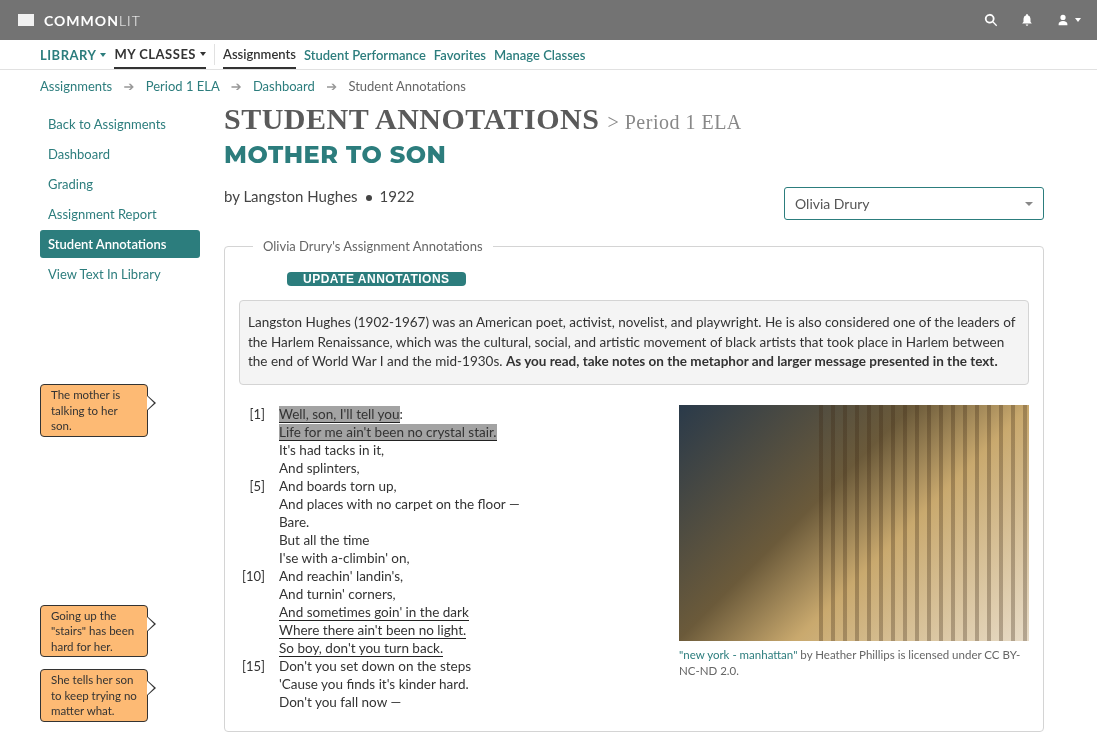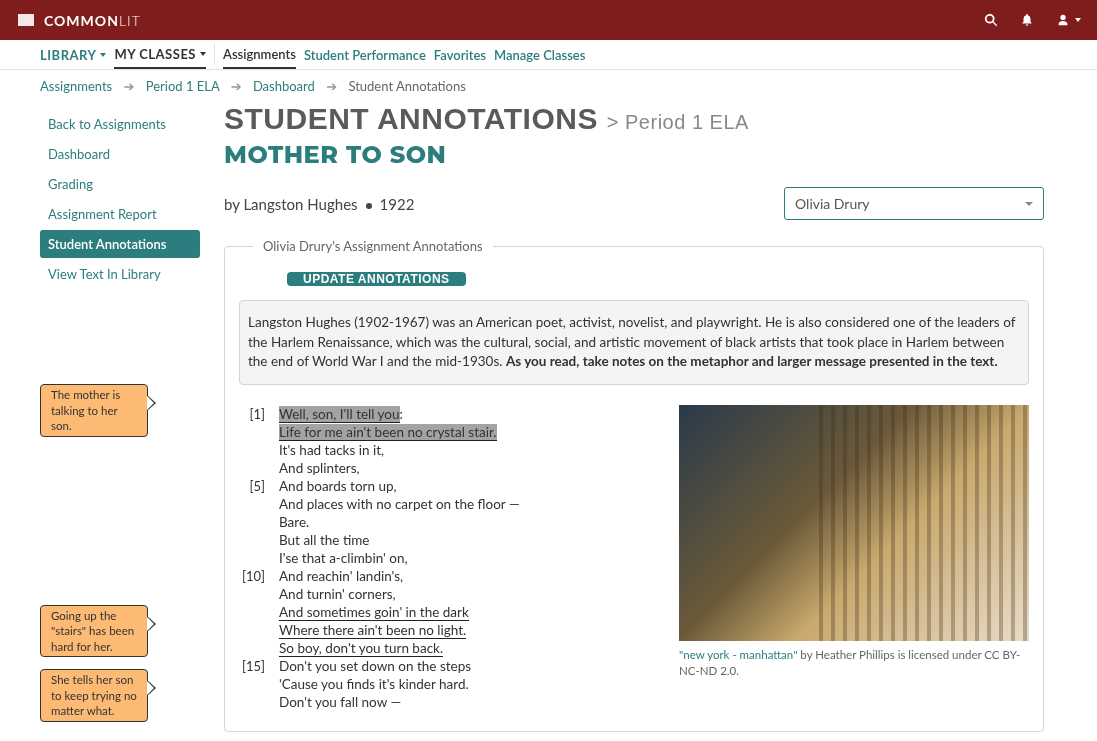--- a/index.html
+++ b/index.html
@@ -1,38 +1,38 @@
 <!DOCTYPE html>
 <html><head>
 <meta charset="utf-8">
 <style>
 *{box-sizing:border-box;margin:0;padding:0}
 body{font-family:"Lato","Helvetica Neue",Arial,sans-serif;font-size:14px;color:#333;background:#fff}
-.topbar{background:#7f1d1d;height:40px;display:flex;align-items:center;padding:0 16px;justify-content:space-between}
+.topbar{background:#737373;height:40px;display:flex;align-items:center;padding:0 16px;justify-content:space-between}
 .brand{display:flex;align-items:center;gap:8px;color:#fff;font-weight:700;letter-spacing:1px;font-size:14px}
 .brand .thin{font-weight:300}
 .top-icons{display:flex;align-items:center;gap:22px;color:#fff}
 .top-icons svg{width:14px;height:14px;fill:#fff;cursor:pointer}
 .nav2{border-bottom:1px solid #e1e1e1;height:30px;display:flex;align-items:stretch;padding:0 40px;gap:8px;font-size:13px}
 .nav2 .tab{display:flex;align-items:center;gap:4px;color:#2c7d7d;cursor:pointer;font-weight:700;letter-spacing:0.5px}
 .nav2 .tab.active{color:#333;border-bottom:2px solid #333}
 .nav2 .tab.sub{font-weight:600;letter-spacing:0;font-size:13px}
 .nav2 .sep{width:1px;background:#e1e1e1;margin:4px 0}
 .breadcrumbs{padding:8px 40px;font-size:13px;color:#666}
 .breadcrumbs a{color:#2c7d7d;text-decoration:none;cursor:pointer}
 .breadcrumbs .arrow{margin:0 8px;color:#999}
 .layout{display:flex;padding:0 0 0 40px;gap:24px}
 .sidebar{width:160px;flex-shrink:0;padding-top:8px}
 .side-link{display:block;padding:6px 8px;color:#2c7d7d;font-size:13px;cursor:pointer;border-radius:3px;margin-bottom:2px}
 .side-link.active{background:#2c7d7d;color:#fff;font-weight:600}
 .main{flex:1;padding-right:40px;padding-top:0;max-width:860px}
-.page-title{font-family:Liberation Sans, sans-serif;font-size:30px;font-weight:800;color:#5a5a5a;letter-spacing:0.5px}
+.page-title{font-family:Liberation Serif, serif;font-size:30px;font-weight:800;color:#5a5a5a;letter-spacing:0.5px}
 .page-title .crumb{font-size:20px;font-weight:400;color:#888}
 .text-title{font-family:Montserrat,Arial,sans-serif;font-size:24px;font-weight:800;color:#2c7d7d;letter-spacing:0.5px;margin-top:4px}
-.byline{margin-top:18px;font-size:15px;color:#444;display:flex;align-items:center;justify-content:space-between}
+.byline{margin-top:18px;font-size:15px;color:#444;display:flex;align-items:flex-start;justify-content:space-between}
 .byline .dot{display:inline-block;width:6px;height:6px;background:#444;border-radius:50%;margin:0 8px;vertical-align:middle}
 .student-select{width:260px;padding:7px 10px;border:1px solid #2c7d7d;border-radius:3px;font-size:14px;color:#555;cursor:pointer;background:#fff;display:flex;justify-content:space-between;align-items:center}
 .student-select .caret{border-top:4px solid #888;border-left:4px solid transparent;border-right:4px solid transparent}
 fieldset.annotations{border:1px solid #d4d4d4;border-radius:4px;margin-top:18px;padding:14px 14px 20px 14px;position:relative}
 fieldset.annotations legend{padding:0 10px;font-size:13px;color:#666;margin-left:14px}
 .update-btn{background:#2c7d7d;color:#fff;border:none;border-radius:4px;padding:0 16px;font-size:12px;font-weight:700;letter-spacing:0.5px;cursor:pointer;margin:4px 0 14px 48px}
 .intro-box{background:#f4f4f4;border:1px solid #d4d4d4;border-radius:4px;padding:12px 8px;font-size:13.5px;line-height:1.45;color:#333}
 .intro-box b{font-weight:700}
 .poem-area{display:flex;gap:28px;margin-top:20px}
 .poem-col{flex:1;display:flex}
@@ -162,21 +162,21 @@
           </div>
           <div class="poem-lines">
             <div><span class="hl ul">Well, son, I'll tell you</span><span>:</span></div>
             <div><span class="hl ul">Life for me ain't been no crystal stair.</span></div>
             <div>It's had tacks in it,</div>
             <div>And splinters,</div>
             <div>And boards torn up,</div>
             <div>And places with no carpet on the floor —</div>
             <div>Bare.</div>
             <div>But all the time</div>
-            <div>I'se that a-climbin' on,</div>
+            <div>I'se with a-climbin' on,</div>
             <div>And reachin' landin's,</div>
             <div>And turnin' corners,</div>
             <div><span class="ul">And sometimes goin' in the dark</span></div>
             <div><span class="ul">Where there ain't been no light.</span></div>
             <div><span class="ul">So boy, don't you turn back.</span></div>
             <div>Don't you set down on the steps</div>
             <div>'Cause you finds it's kinder hard.</div>
             <div>Don't you fall now —</div>
 
           </div>

